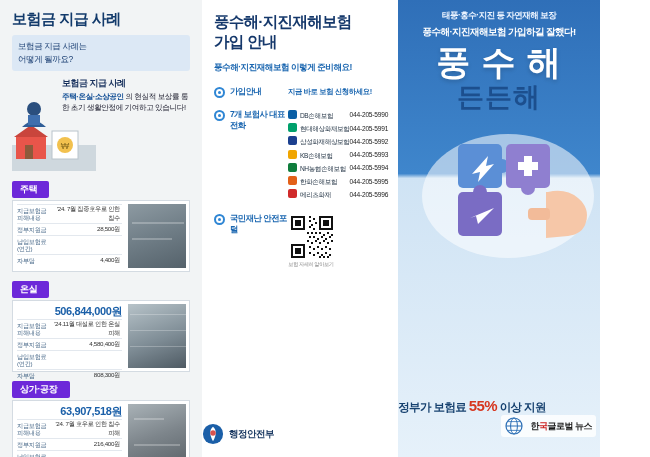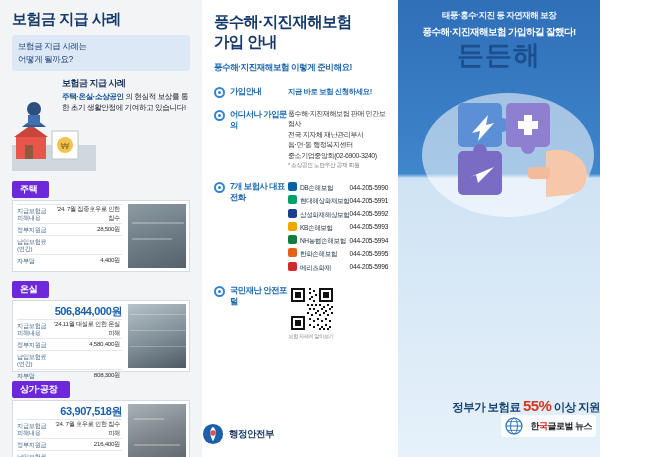--- a/index.html
+++ b/index.html
@@ -150,21 +150,21 @@
     font-size: 34px; font-weight: bold; color: #ffffff;
     letter-spacing: 1px; margin-top: 6px; line-height: 1.05;
     text-shadow: 0 2px 4px rgba(0,0,0,.18);
   }
   .p3-big2 {
     font-size: 27px; font-weight: bold; color: #1c4f8e;
     letter-spacing: 1px; line-height: 1.1; margin-top: 2px;
   }
   .puzzle-area { position: relative; height: 150px; margin-top: 4px; }
   .p3-bottom {
-    position: absolute; bottom: 42px; width: 100%; text-align: right;
+    position: absolute; bottom: 42px; width: 100%; text-align: left;
     font-size: 11.5px; font-weight: bold; color: #16416f; letter-spacing: -0.6px;
   }
   .p3-bottom .pct { color: #d6361f; font-size: 15px; }
 
   .watermark {
     position: absolute; right: 4px; bottom: 20px;
     display: flex; align-items: center; gap: 3px;
     background: rgba(255,255,255,.82); padding: 2px 4px; border-radius: 3px;
   }
   .wm-text { font-size: 9px; font-weight: bold; color: #1a1a1a; letter-spacing: -0.5px; }
@@ -302,32 +302,20 @@
     <div class="p2-sub">풍수해·지진재해보험 이렇게 준비해요!</div>
 
     <div class="p2-item">
       <div class="p2-bullet"></div>
       <div class="p2-label">가입안내</div>
       <div class="p2-content">
         <span class="hl">지금 바로 보험 신청하세요!</span>
       </div>
     </div>
 
-    <div class="p2-item">
-      <div class="p2-bullet"></div>
-      <div class="p2-label">어디서나
-가입문의</div>
-      <div class="p2-content">
-        <div>풍수해·지진재해보험 판매 민간보험사</div>
-        <div>전국 지자체 재난관리부서</div>
-        <div>읍·면·동 행정복지센터</div>
-        <div>중소기업중앙회(02-6900-3240)</div>
-        <div class="p2-note">* 소상공인 노란우산 공제 회원</div>
-      </div>
-    </div>
 
     <div class="p2-item">
       <div class="p2-bullet"></div>
       <div class="p2-label">7개 보험사
 대표전화</div>
       <div class="p2-content">
         <table class="ins-table">
           <tbody>
               <tr>
             <td class="ins-name"><span class="ins-logo" style="background:#0b5fa5"></span><span>DB손해보험</span></td>
@@ -438,20 +426,21 @@
         <circle cx="12" cy="11" r="3" fill="#d9534f"></circle>
       </svg>
       <div class="gov-text">행정안전부</div>
     </div>
   </div>
 
   <div class="panel3">
     <div class="p3-top">
       <div class="p3-eyebrow">태풍·홍수·지진 등 자연재해 보장</div>
       <div class="p3-lead">풍수해·지진재해보험 가입하길 잘했다!</div>
+      <div class="p3-big1">풍 수 해</div>
       <div class="p3-big2">든든해</div>
     </div>
 
     <div class="puzzle-area">
       <svg width="220" height="150" viewBox="0 0 220 150">
         <ellipse cx="110" cy="80" rx="86" ry="62" fill="#ffffff" opacity="0.55"></ellipse>
         <g>
           <rect x="60" y="28" width="44" height="44" rx="5" fill="#5b8fd6"></rect>
           <circle cx="104" cy="50" r="7" fill="#5b8fd6"></circle>
           <path d="M74 58 l16 -18 l-2 10 l8 -2 l-16 18 l2 -10 z" fill="#ffffff"></path>

